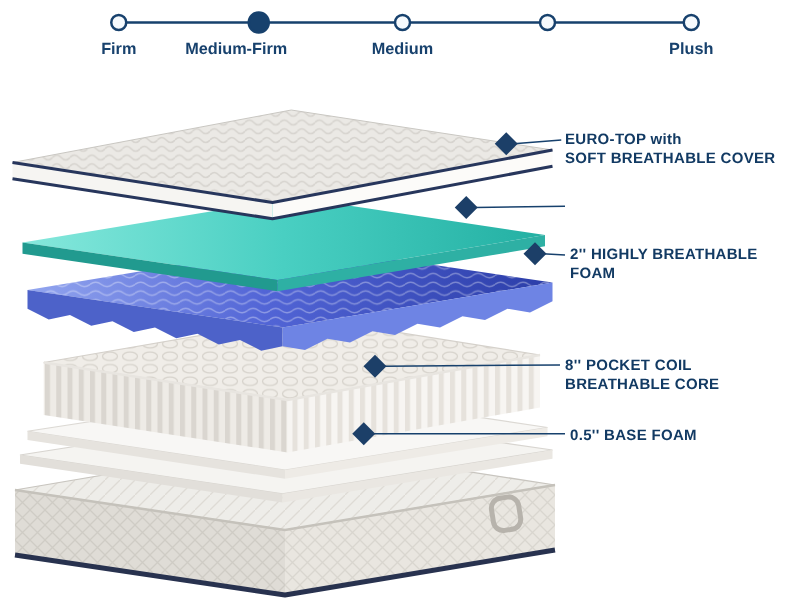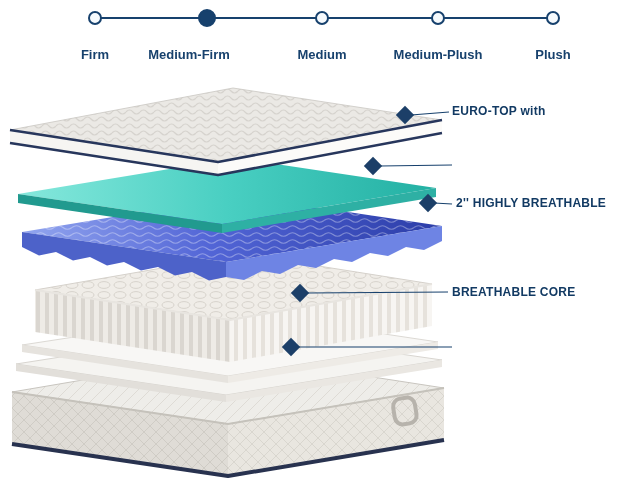--- a/index.html
+++ b/index.html
@@ -8,21 +8,21 @@
     background:#ffffff;font-family:"Liberation Sans",sans-serif;
   }
   .stage svg{position:absolute;left:0;top:0;}
   
   .scale{position:absolute;left:0;top:0;width:640px;height:56px;z-index:5;}
   .scale-line{position:absolute;left:95px;top:17px;width:458px;height:2px;background:#17416d;}
   .dot{position:absolute;top:11px;width:14px;height:14px;box-sizing:border-box;
        border:2.5px solid #17416d;border-radius:50%;background:#f6fafd;padding:0;cursor:pointer;}
   .dot.selected{top:9px;width:18px;height:18px;background:#17416d;}
   .dot-label{position:absolute;top:31px;transform:translateX(-50%);
-       font-weight:bold;font-size:13px;color:#17416d;white-space:nowrap;cursor:pointer;margin-top:16px;}
+       font-weight:bold;font-size:13px;color:#17416d;white-space:nowrap;cursor:pointer;}
   
   .layer-label{position:absolute;z-index:4;font-weight:bold;font-size:12px;line-height:15px;
        color:#123a63;letter-spacing:.25px;white-space:nowrap;}
 </style>
 </head>
 <body>
 
 <div class="stage">
 
   <svg width="640" height="480" viewBox="0 0 640 480">
@@ -143,27 +143,32 @@
   <div class="scale">
     <div class="scale-line"></div>
     <button class="dot" style="left:88px"></button>
     <button class="dot selected" style="left:198px"></button>
     <button class="dot" style="left:315px"></button>
     <button class="dot" style="left:431px"></button>
     <button class="dot" style="left:546px"></button>
     <div class="dot-label" style="left:95px">Firm</div>
     <div class="dot-label" style="left:189px">Medium-Firm</div>
     <div class="dot-label" style="left:322px">Medium</div>
-    <div class="dot-label" style="left:438px">Medium-Plush</div>
     <div class="dot-label" style="left:553px">Plush</div>
   </div>
 
   <div class="layer-label" style="left:452px;top:104px">
     <div>EURO-TOP with</div>
+    <div>SOFT BREATHABLE COVER</div>
   </div>
   <div class="layer-label" style="left:456px;top:196px">
     <div>2'' HIGHLY BREATHABLE</div>
+    <div>FOAM</div>
   </div>
   <div class="layer-label" style="left:452px;top:285px">
+    <div>8'' POCKET COIL</div>
     <div>BREATHABLE CORE</div>
+  </div>
+  <div class="layer-label" style="left:456px;top:341px">
+    <div>0.5'' BASE FOAM</div>
   </div>
 
 </div>
 
 </body></html>

